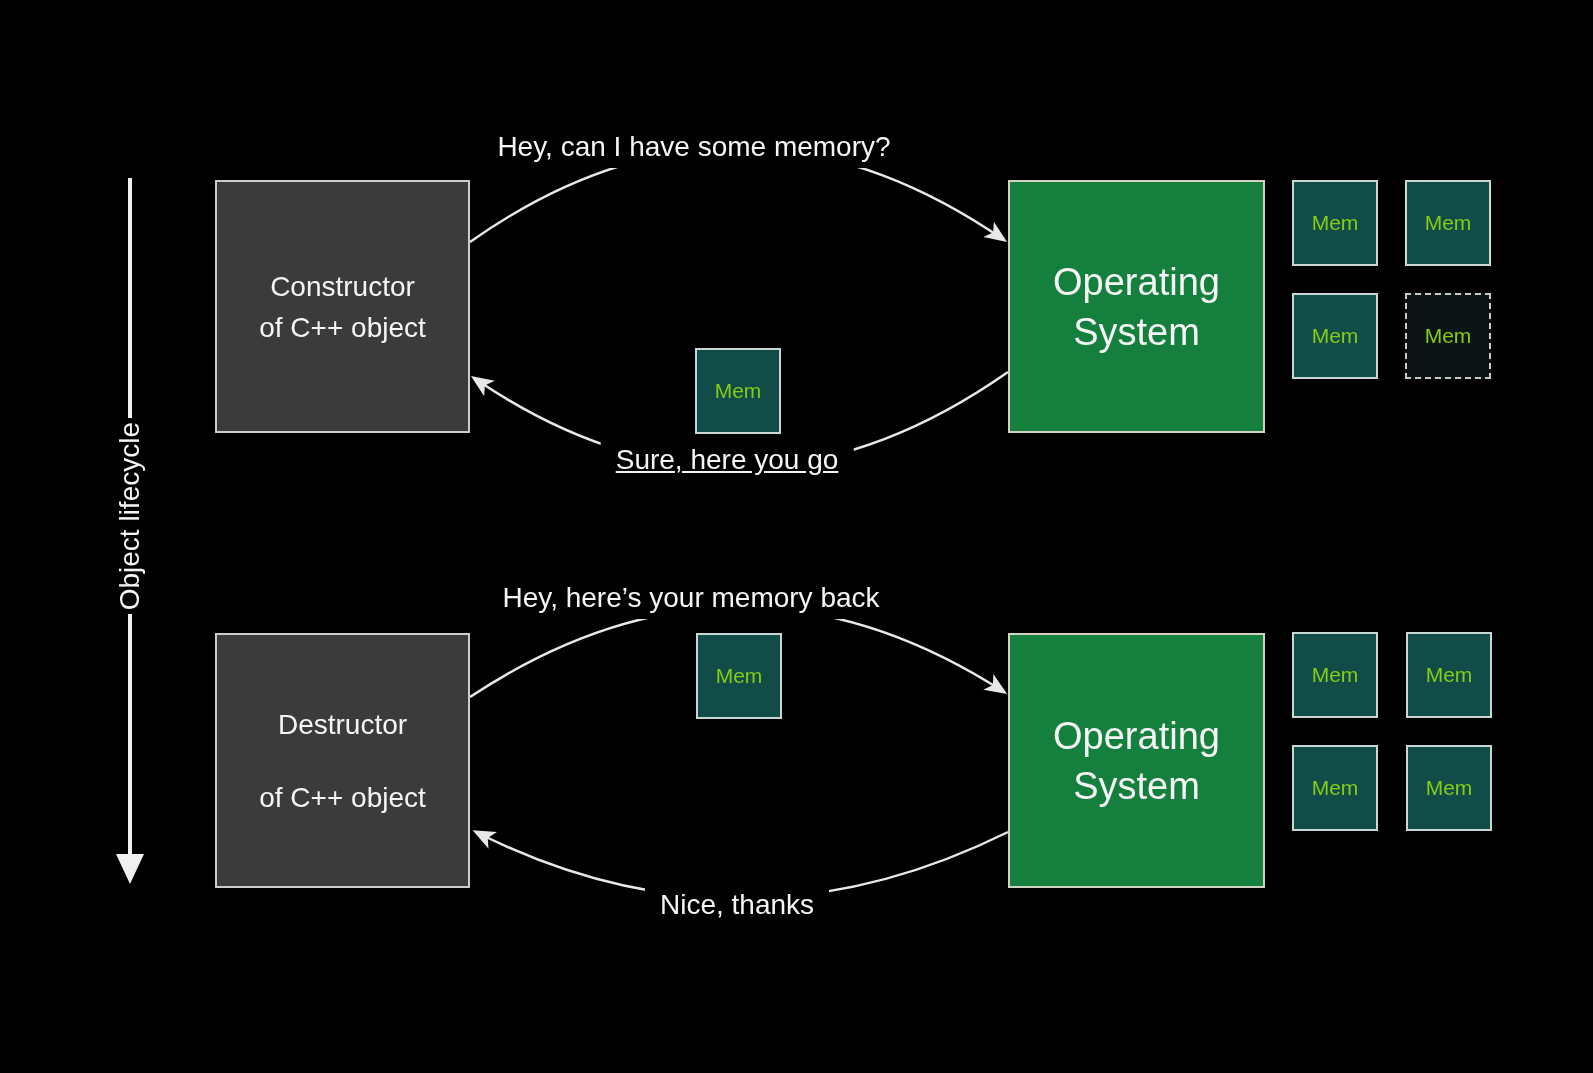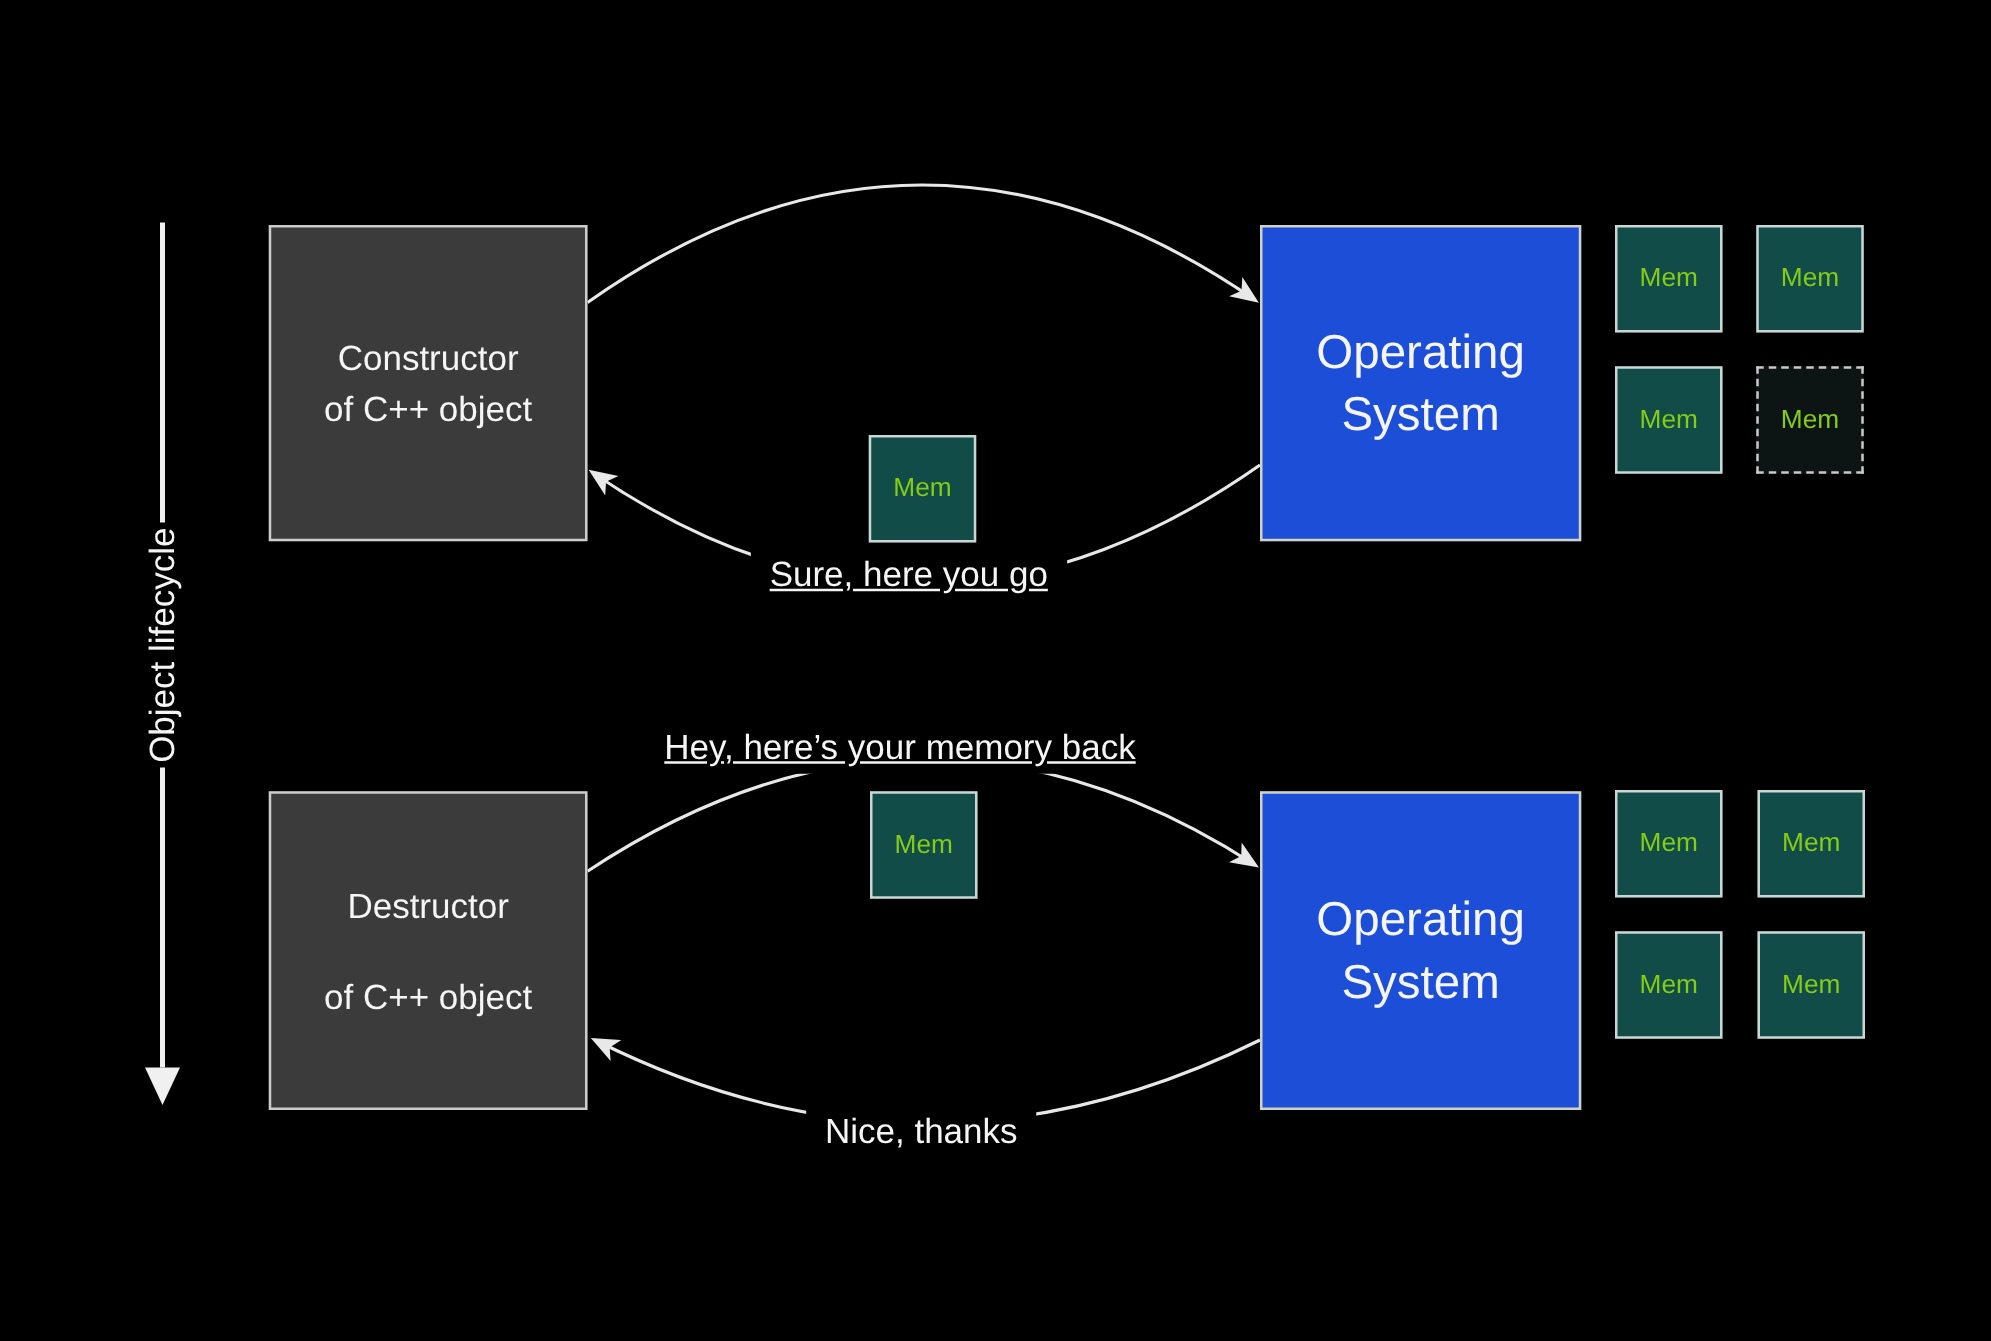--- a/index.html
+++ b/index.html
@@ -15,21 +15,21 @@
   svg.arcs { position:absolute; left:0; top:0; z-index:1; }
 
   .box {
     position:absolute; box-sizing:border-box;
     border:2px solid #cccccc;
     display:flex; flex-direction:column;
     align-items:center; justify-content:center;
     text-align:center; z-index:2;
   }
   .cpp-box { background:#3b3b3b; font-size:28px; line-height:41px; }
-  .os-box  { background:#1d4ed8; font-size:38px; line-height:50px; border-color:#d2d2c2; }
+  .os-box  { background:#15803d; font-size:38px; line-height:50px; border-color:#d2d2c2; }
 
   .mem {
     position:absolute; box-sizing:border-box;
     width:86px; height:86px;
     background:#114c48;
     border:2px solid #c9d6d4;
     color:#84cc16; font-size:21px;
     display:flex; align-items:center; justify-content:center;
     z-index:3;
   }
@@ -85,21 +85,21 @@
   #tg-2 { left:1292px; top:293px; }
   #tg-3 { left:1405px; top:293px; }
 
   #bg-0 { left:1292px; top:632px; }
   #bg-1 { left:1406px; top:632px; }
   #bg-2 { left:1292px; top:745px; }
   #bg-3 { left:1406px; top:745px; }
 
   #label-request  { left:694px; top:147px; }
   #label-response { left:727px; top:460px;text-decoration:underline; }
-  #label-return   { left:720px; top:598px;text-decoration:underline; }
+  #label-return   { left:691px; top:598px; }
   #label-thanks   { left:737px; top:905px; }
 </style>
 </head>
 <body>
 
 <div class="stage">
 
   <svg class="arcs" width="1593" height="1073" viewBox="0 0 1593 1073">
     <defs>
       <marker id="ah" viewBox="0 0 12 10" refX="10" refY="5" markerWidth="9" markerHeight="8" orient="auto">
@@ -122,20 +122,21 @@
   <div class="box cpp-box" id="constructor-box">
     <span>Constructor</span>
     <span>of C++ object</span>
   </div>
 
   <div class="box os-box" id="os-box-top">
     <span>Operating</span>
     <span>System</span>
   </div>
 
+  <div class="arc-label" id="label-request">Hey, can I have some memory?</div>
   <div class="arc-label" id="label-response">Sure, here you go</div>
 
   <div class="mem" id="mem-transfer-top">Mem</div>
 
   <div class="mem" id="tg-0">Mem</div>
   <div class="mem" id="tg-1">Mem</div>
   <div class="mem" id="tg-2">Mem</div>
   <div class="mem dashed" id="tg-3">Mem</div>
 
   <div class="box cpp-box" id="destructor-box">

